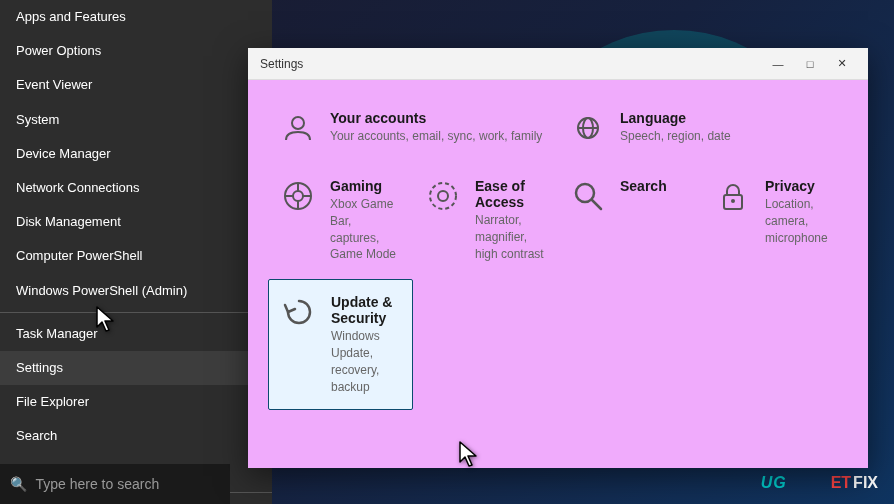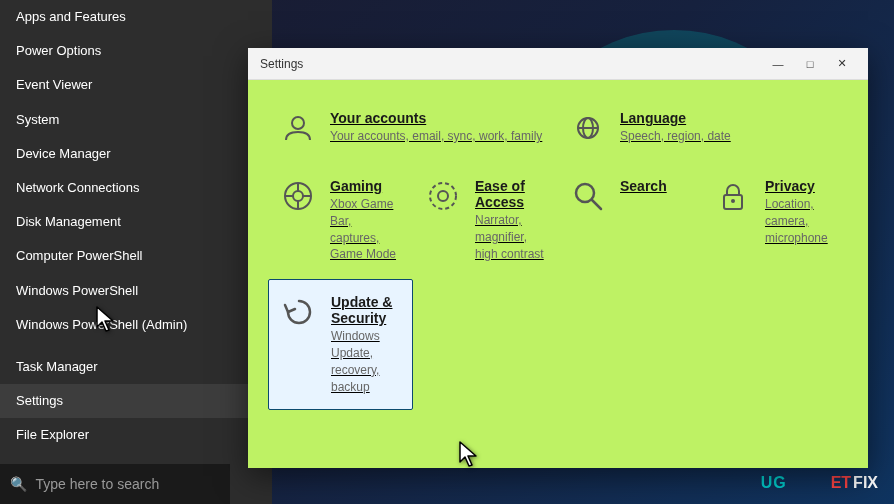--- a/index.html
+++ b/index.html
@@ -138,22 +138,21 @@
       cursor: pointer;
       border: none;
       background: transparent;
     }
 
     
     .settings-content {
       flex: 1;
       padding: 16px 20px;
       overflow: hidden;
-      background: #bef264;
-      text-decoration: underline;
+      background: #f0abfc;
     }
 
     
     .settings-grid {
       display: grid;
       grid-template-columns: 1fr 1fr 1fr 1fr;
       gap: 0;
     }
 
     .settings-item {
@@ -227,20 +226,21 @@
       display: flex;
       align-items: center;
       gap: 2px;
     }
 
     .watermark-ug {
       color: #00cccc;
       font-size: 16px;
       font-weight: 700;
       letter-spacing: 1px;
+      font-style: italic;
     }
 
     .watermark-et {
       color: #ff4444;
       font-size: 16px;
       font-weight: 700;
       padding-left: 42px;
     }
 
     .watermark-fix {
@@ -273,23 +273,20 @@
     <span>Device Manager</span>
   </div>
   <div class="context-menu-item">
     <span>Network Connections</span>
   </div>
   <div class="context-menu-item">
     <span>Disk Management</span>
   </div>
   <div class="context-menu-item">
     <span>Computer PowerShell</span>
-  </div>
-  <div class="context-menu-item">
-    <span>Windows PowerShell</span>
   </div>
   <div class="context-menu-item">
     <span>Windows PowerShell (Admin)</span>
   </div>
   <div class="context-menu-separator"></div>
   <div class="context-menu-item">
     <span>Task Manager</span>
   </div>
   <div class="context-menu-item highlighted">
     <span>Settings</span>

